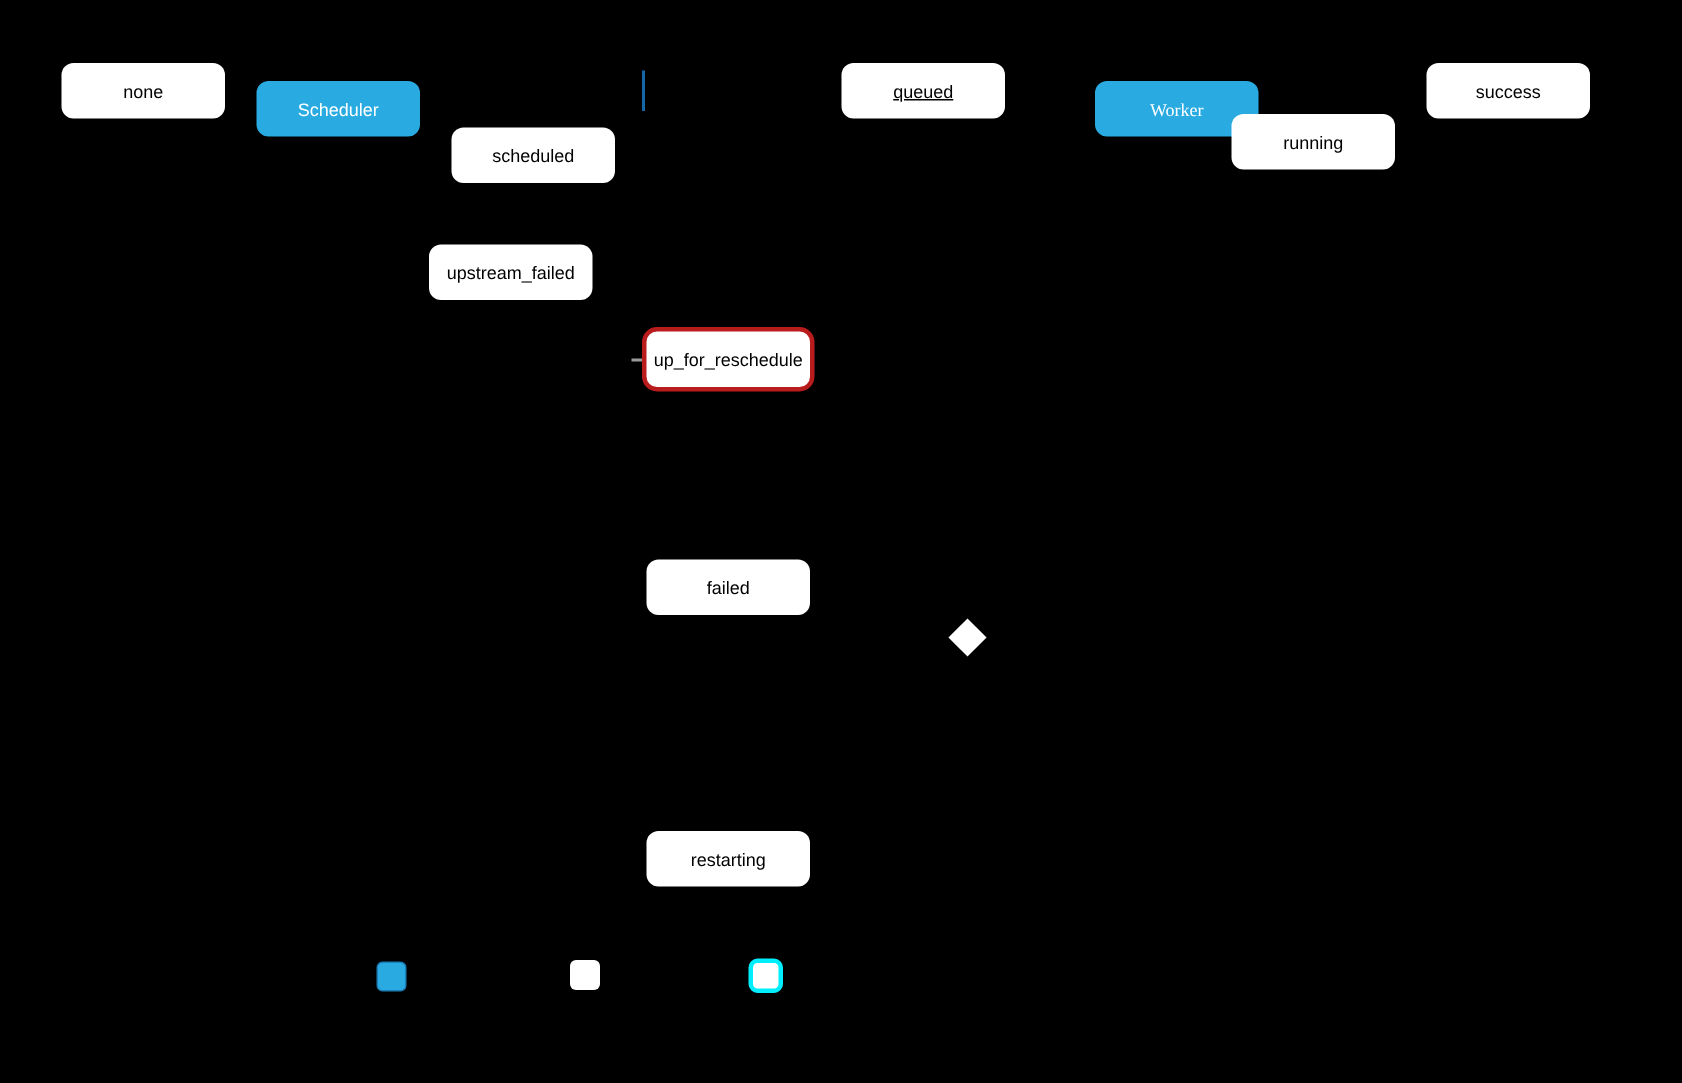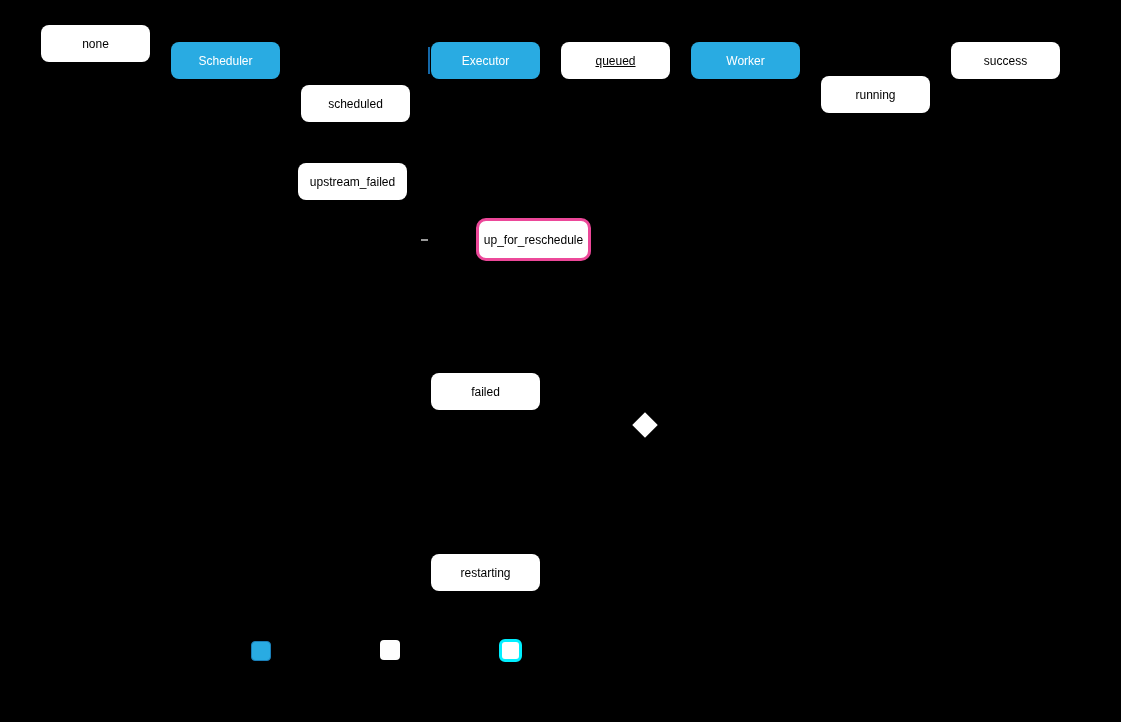--- a/index.html
+++ b/index.html
@@ -28,31 +28,31 @@
     white-space: nowrap;
     box-sizing: border-box;
   }
   .node.state {
     background: #ffffff;
     color: #000000;
   }
   .node.component {
     background: #29abe2;
     color: #ffffff;
+    margin-top: 12px;
   }
   .node.highlighted {
     left: 428px;
     top: 218px;
     width: 115px;
     height: 43px;
-    border: 3px solid #ec4899;
+    border: 3px solid #b91c1c;
     border-radius: 10px;
     background: #ffffff;
     color: #000000;
-    margin-left: 48px;
   }
   .diamond {
     position: absolute;
     left: 636px;
     top: 416px;
     width: 18px;
     height: 18px;
     background: #ffffff;
     transform: rotate(45deg);
   }
@@ -98,30 +98,29 @@
     background: #ffffff;
     border: 3px solid #00efff;
     border-radius: 6px;
   }
 </style>
 </head>
 <body>
 
 <div id="canvas">
 
-  <div class="node state" style="left:41px; top:25px;">none</div>
+  <div class="node state" style="left:41px; top:42px;">none</div>
   <div class="node component" style="left:171px; top:42px;">Scheduler</div>
   <div class="node state" style="left:301px; top:42px;margin-top:43px;">scheduled</div>
-  <div class="node component" style="left:431px; top:42px;">Executor</div>
   <div class="node state" style="left:561px; top:42px;text-decoration:underline;">queued</div>
-  <div class="node component" style="left:691px; top:42px;">Worker</div>
+  <div class="node component" style="left:730px; top:42px;font-family:Liberation Serif, serif;">Worker</div>
   <div class="node state" style="left:821px; top:42px;margin-top:34px;">running</div>
   <div class="node state" style="left:951px; top:42px;">success</div>
 
-  <div class="node state" style="left:298px; top:163px;">upstream_failed</div>
+  <div class="node state" style="left:286px; top:163px;">upstream_failed</div>
 
   <div class="node highlighted">up_for_reschedule</div>
   <div class="node state" style="left:431px; top:373px;">failed</div>
   <div class="node state" style="left:431px; top:513px;margin-top:41px;">restarting</div>
 
   <div class="diamond"></div>
 
   <div class="arrow-dash"></div>
   <div class="arrowhead-sliver"></div>
 

